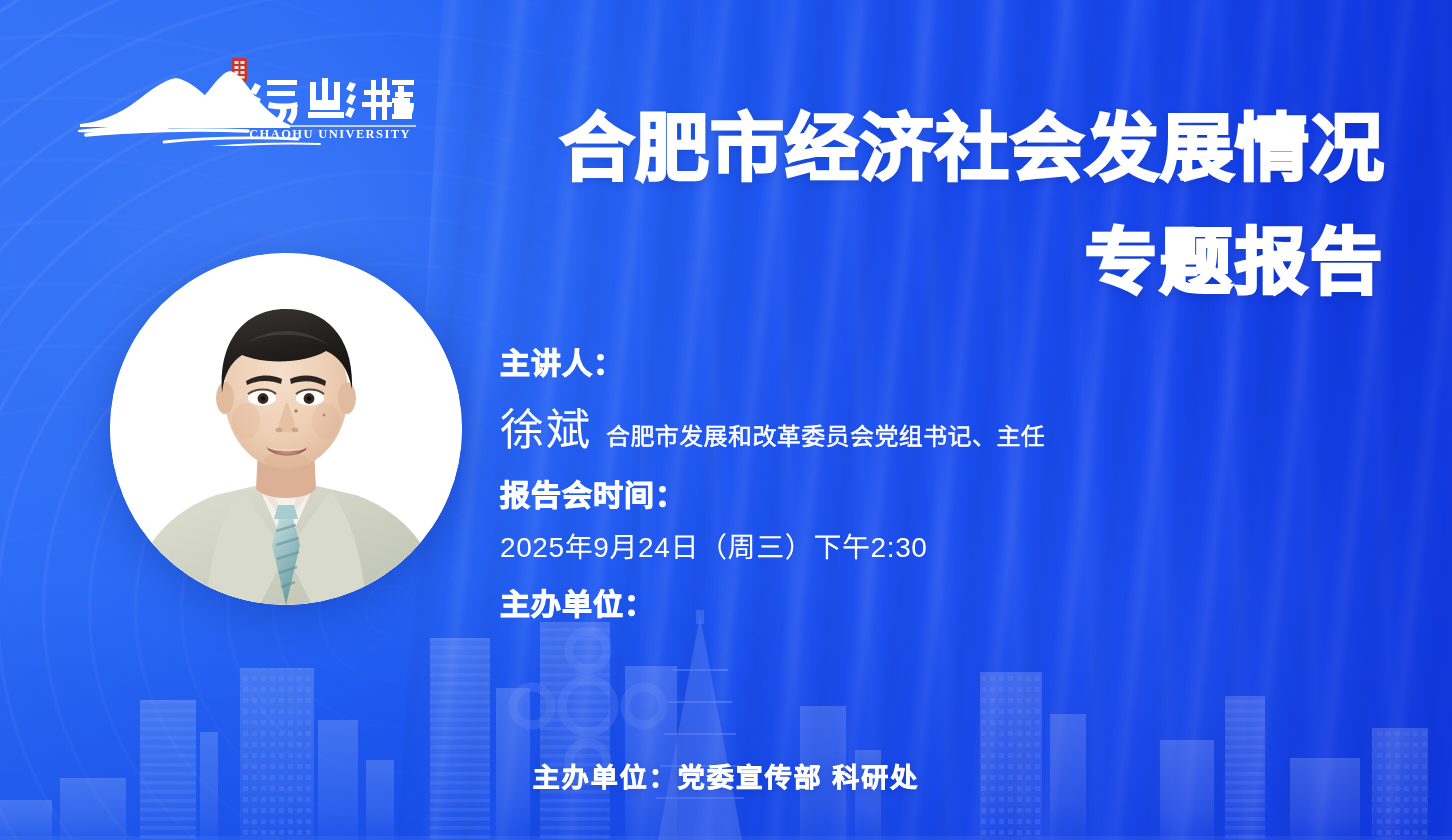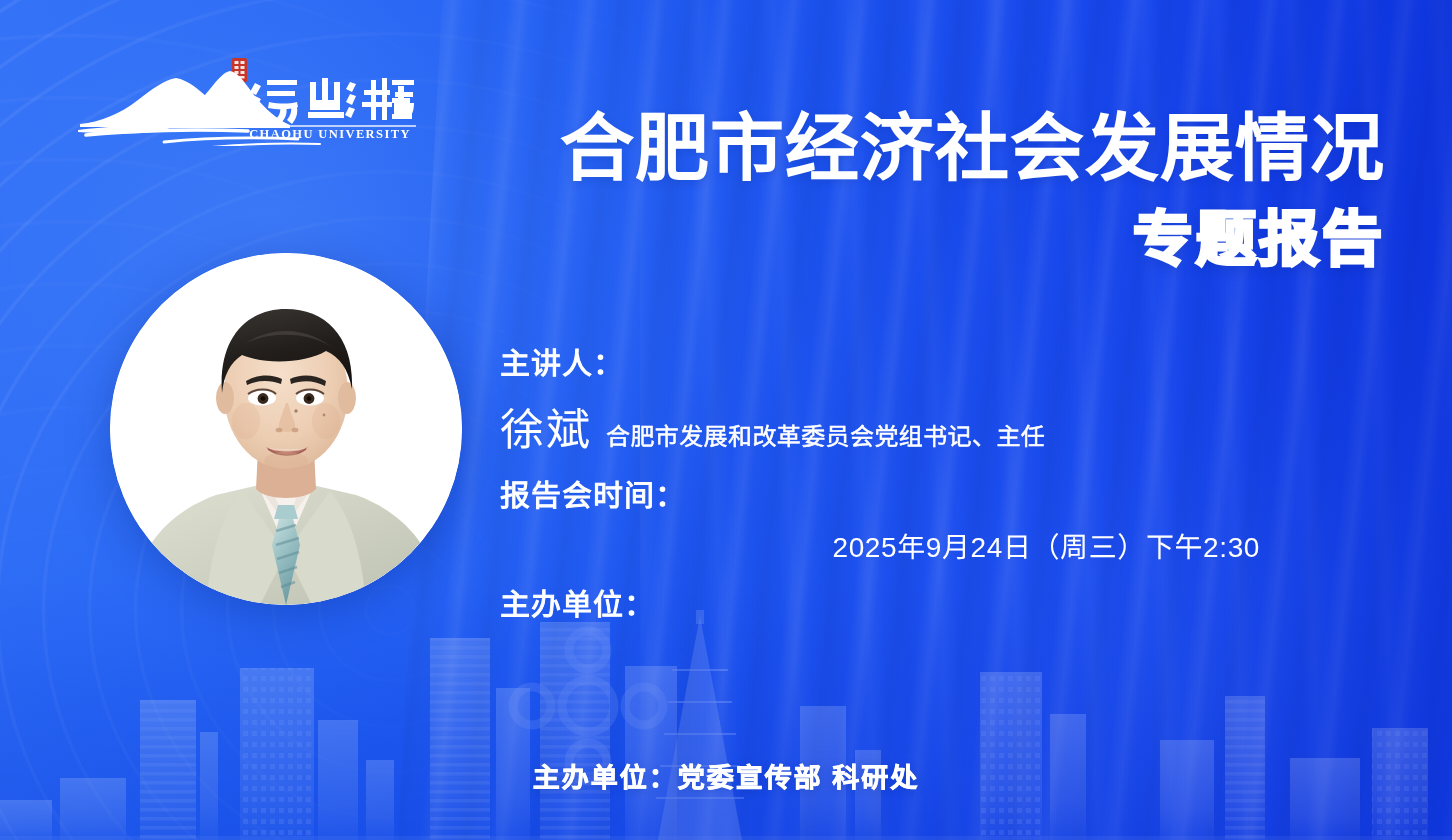--- a/index.html
+++ b/index.html
@@ -188,49 +188,49 @@
     left: 0;
     top: 112px;
     width: 1385px;
     text-align: right;
     pointer-events: none;
   }
   .headline-line1 {
     display: block;
     font-size: 74px;
     line-height: 1.0;
-    font-weight: 400;
+    font-weight: 700;
     color: #ffffff;
     letter-spacing: 1px;
     -webkit-text-stroke: 2.6px #ffffff;
     text-shadow: 0 3px 10px rgba(5,30,120,0.22);
   }
   .headline-line2 {
     display: block;
-    margin-top: 24px;
-    font-size: 60px;
+    margin-top: 40px;
+    font-size: 72px;
     line-height: 1.0;
     font-weight: 900;
     color: #ffffff;
     letter-spacing: 3px;
     -webkit-text-stroke: 3.2px #ffffff;
     text-shadow: 0 4px 12px rgba(5,30,120,0.25);
   }
 
   
   .info {
     position: absolute;
     left: 500px;
     top: 344px;
     width: 760px;
     color: #ffffff;
   }
   .info-label {
     font-size: 30px;
-    font-weight: 400;
+    font-weight: 700;
     letter-spacing: 1px;
     line-height: 1.34;
     -webkit-text-stroke: 1.0px #ffffff;
   }
   .speaker-row {
     display: flex;
     align-items: baseline;
     gap: 14px;
     margin-top: 10px;
     margin-bottom: 18px;
@@ -245,21 +245,20 @@
     font-weight: 400;
     letter-spacing: 0.4px;
     -webkit-text-stroke: 0.5px #ffffff;
   }
   .info-value {
     font-size: 28px;
     font-weight: 400;
     letter-spacing: 0.6px;
     margin-top: 9px;
     margin-bottom: 20px;
-    text-align: right;
   }
   .info-label.second { margin-top: 4px; }
 
   
   .footer {
     position: absolute;
     left: 0;
     top: 756px;
     width: 1452px;
     text-align: center;

